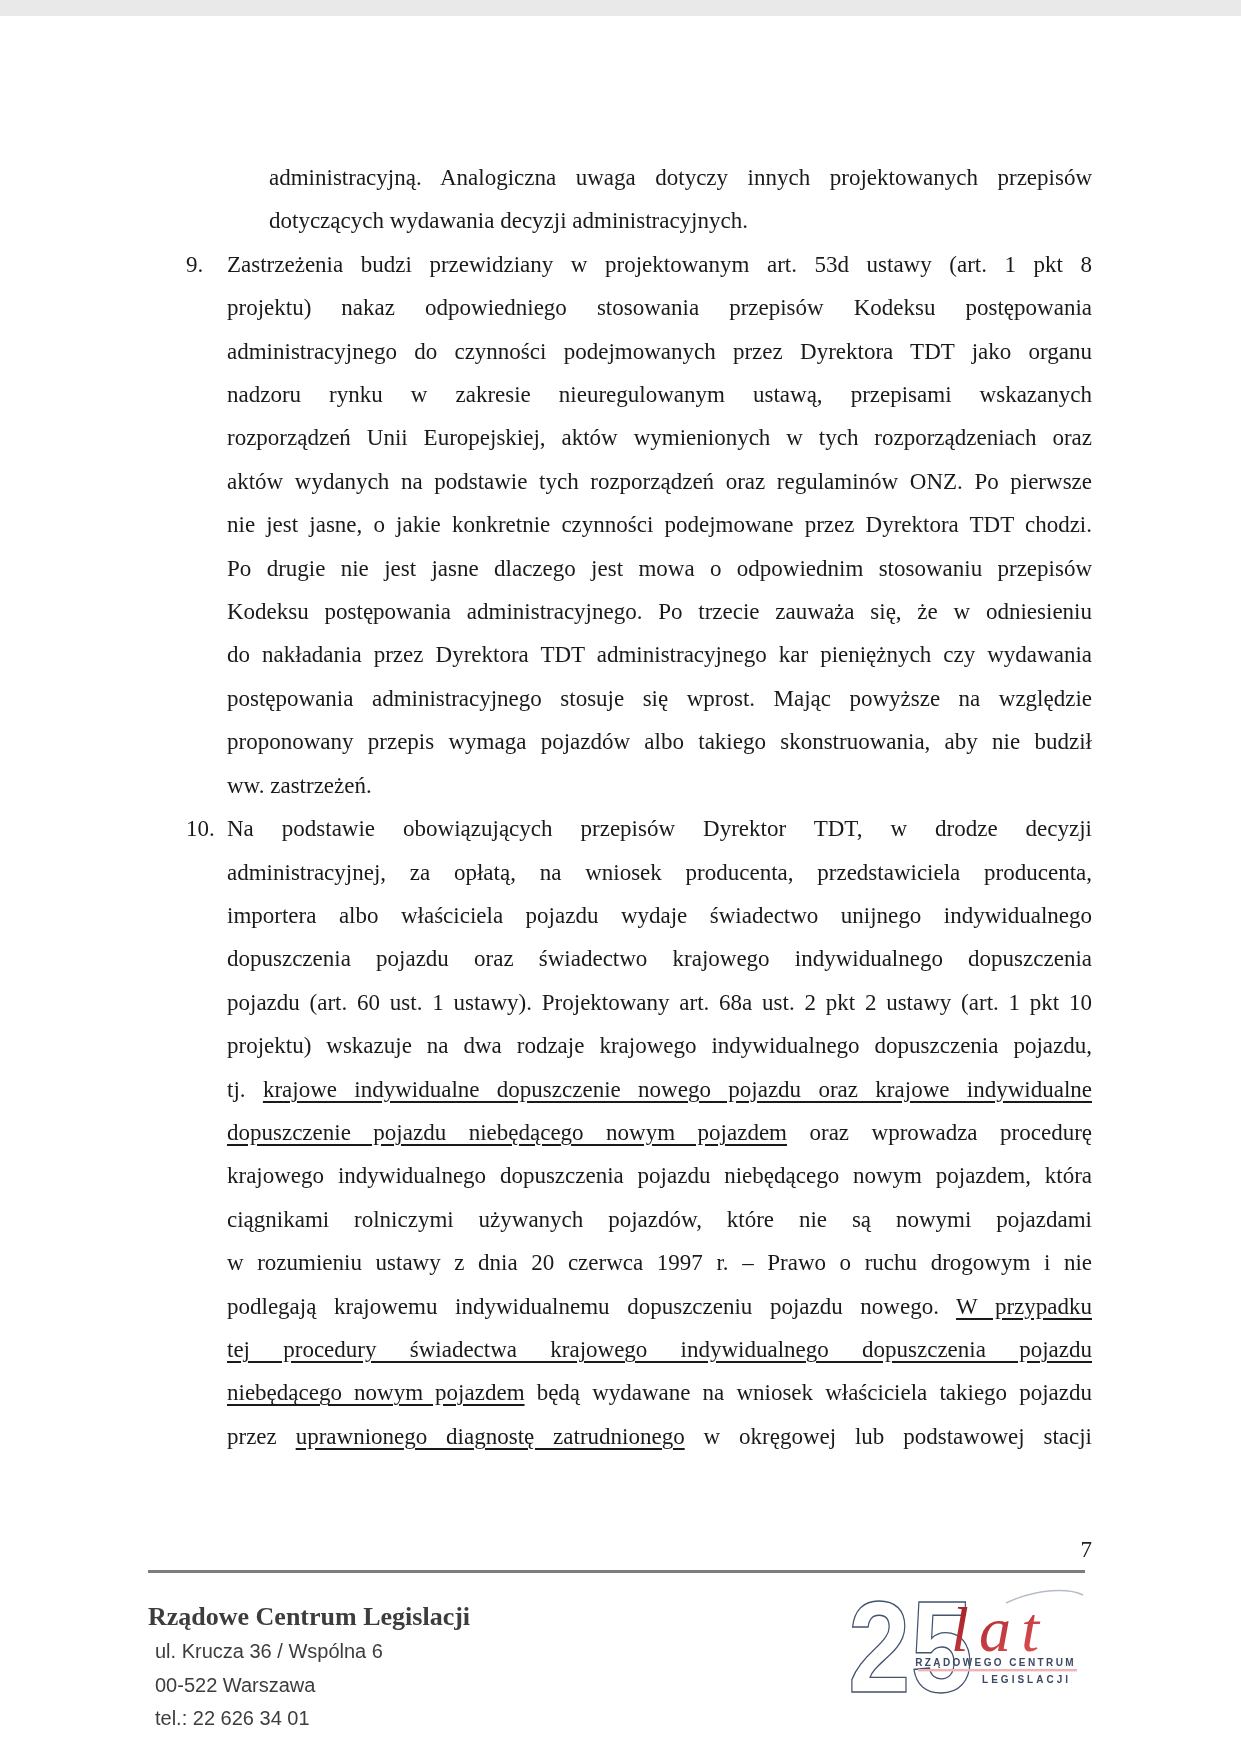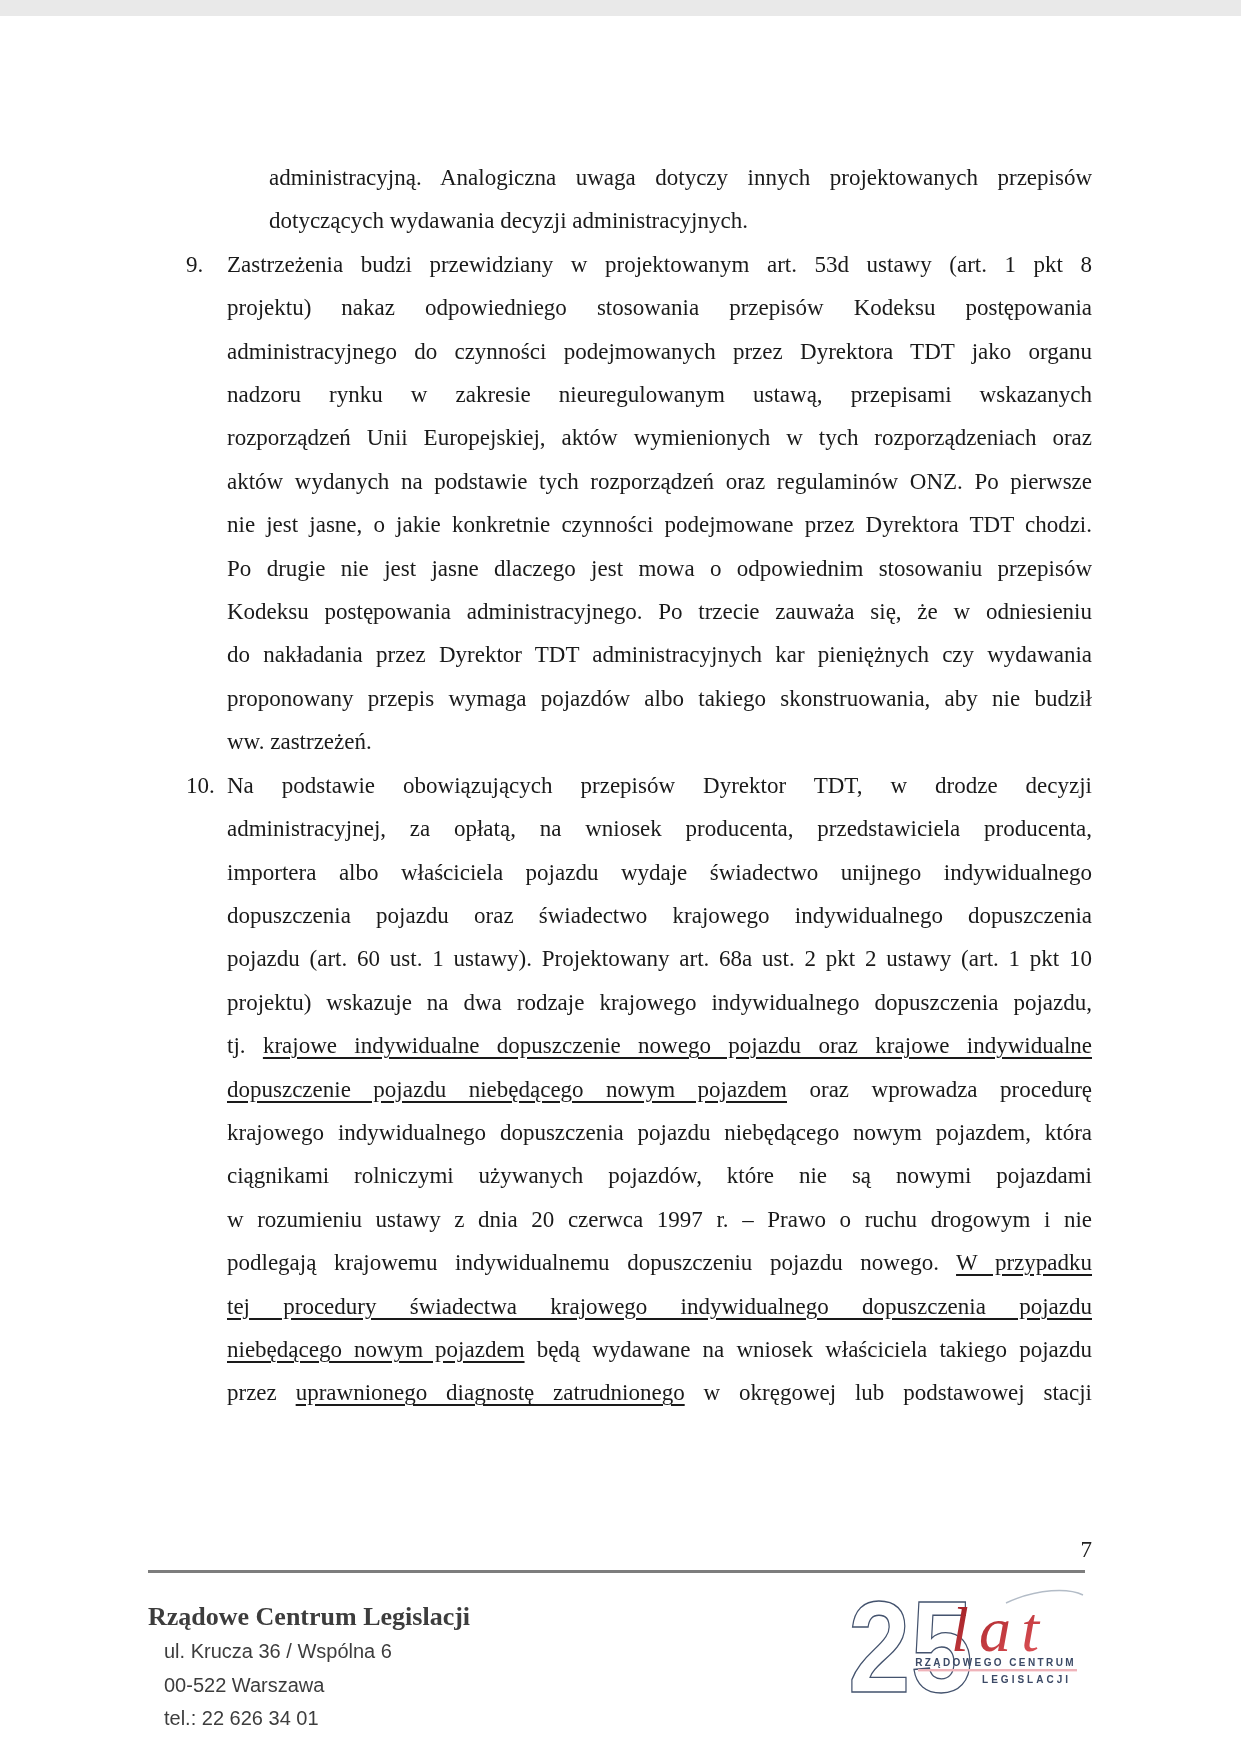--- a/index.html
+++ b/index.html
@@ -28,21 +28,21 @@
   .footer-rule {
     position:absolute; left:148px; top:1554px; width:937px; height:3px;
     background:#7d7d7d;
   }
   .footer-org {
     position:absolute; left:148px; top:1586px;
     font-family:Liberation Serif, serif; font-weight:bold;
     font-size:26px; color:#3d3d3d;
   }
   .footer-address {
-    position:absolute; left:164px; top:1619px;
+    position:absolute; left:155px; top:1619px;
     font-family:"Liberation Sans", sans-serif; font-size:20px;
     line-height:33.5px; color:#3d3d3d;
   }
   .logo { position:absolute; left:848px; top:1563px; width:240px; height:125px; }
 </style>
 </head>
 <body>
 
 <div class="page">
 
@@ -51,21 +51,22 @@
       <div class="line hang"><span>dotyczących wydawania decyzji administracyjnych.</span></div>
       <div class="line item just"><span class="marker">9.</span><span>Zastrzeżenia budzi przewidziany w projektowanym art. 53d ustawy (art. 1 pkt 8</span></div>
       <div class="line content just"><span>projektu) nakaz odpowiedniego stosowania przepisów Kodeksu postępowania</span></div>
       <div class="line content just"><span>administracyjnego do czynności podejmowanych przez Dyrektora TDT jako organu</span></div>
       <div class="line content just"><span>nadzoru rynku w zakresie nieuregulowanym ustawą, przepisami wskazanych</span></div>
       <div class="line content just"><span>rozporządzeń Unii Europejskiej, aktów wymienionych w tych rozporządzeniach oraz</span></div>
       <div class="line content just"><span>aktów wydanych na podstawie tych rozporządzeń oraz regulaminów ONZ. Po pierwsze</span></div>
       <div class="line content just"><span>nie jest jasne, o jakie konkretnie czynności podejmowane przez Dyrektora TDT chodzi.</span></div>
       <div class="line content just"><span>Po drugie nie jest jasne dlaczego jest mowa o odpowiednim stosowaniu przepisów</span></div>
       <div class="line content just"><span>Kodeksu postępowania administracyjnego. Po trzecie zauważa się, że w odniesieniu</span></div>
-      <div class="line content just"><span>do nakładania przez Dyrektor TDT administracyjnych kar pieniężnych czy wydawania</span></div>
+      <div class="line content just"><span>do nakładania przez Dyrektora TDT administracyjnego kar pieniężnych czy wydawania</span></div>
+      <div class="line content just"><span>postępowania administracyjnego stosuje się wprost. Mając powyższe na względzie</span></div>
       <div class="line content just"><span>proponowany przepis wymaga pojazdów albo takiego skonstruowania, aby nie budził</span></div>
       <div class="line content"><span>ww. zastrzeżeń.</span></div>
       <div class="line item just"><span class="marker">10.</span><span>Na podstawie obowiązujących przepisów Dyrektor TDT, w drodze decyzji</span></div>
       <div class="line content just"><span>administracyjnej, za opłatą, na wniosek producenta, przedstawiciela producenta,</span></div>
       <div class="line content just"><span>importera albo właściciela pojazdu wydaje świadectwo unijnego indywidualnego</span></div>
       <div class="line content just"><span>dopuszczenia pojazdu oraz świadectwo krajowego indywidualnego dopuszczenia</span></div>
       <div class="line content just"><span>pojazdu (art. 60 ust. 1 ustawy). Projektowany art. 68a ust. 2 pkt 2 ustawy (art. 1 pkt 10</span></div>
       <div class="line content just"><span>projektu) wskazuje na dwa rodzaje krajowego indywidualnego dopuszczenia pojazdu,</span></div>
       <div class="line content just"><span>tj. </span><span class="u">krajowe indywidualne dopuszczenie nowego pojazdu oraz krajowe indywidualne</span></div>
       <div class="line content just"><span class="u">dopuszczenie pojazdu niebędącego nowym pojazdem</span><span> oraz wprowadza procedurę</span></div>

